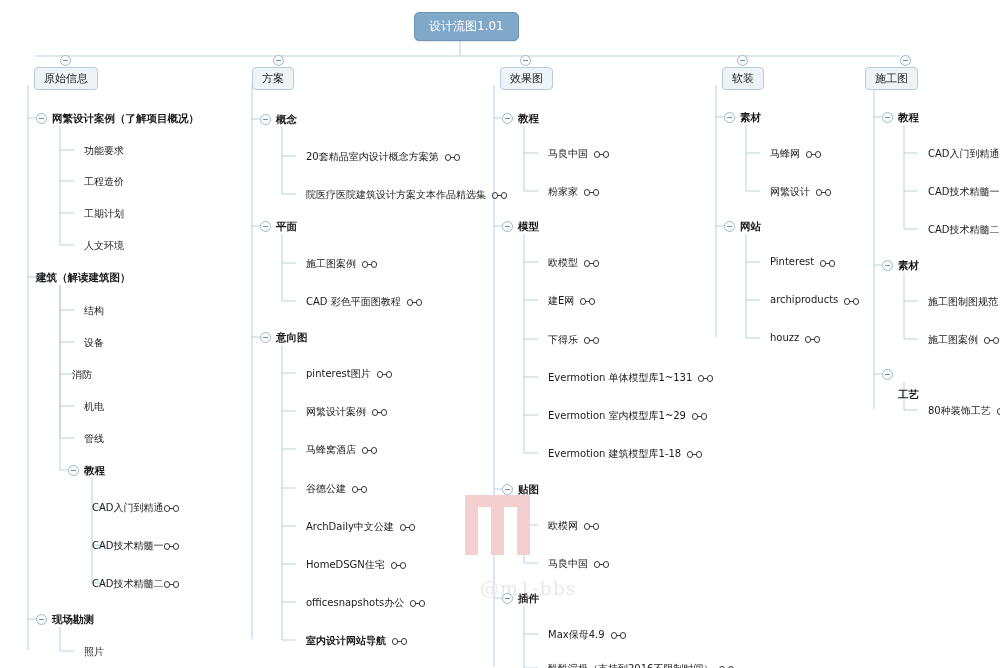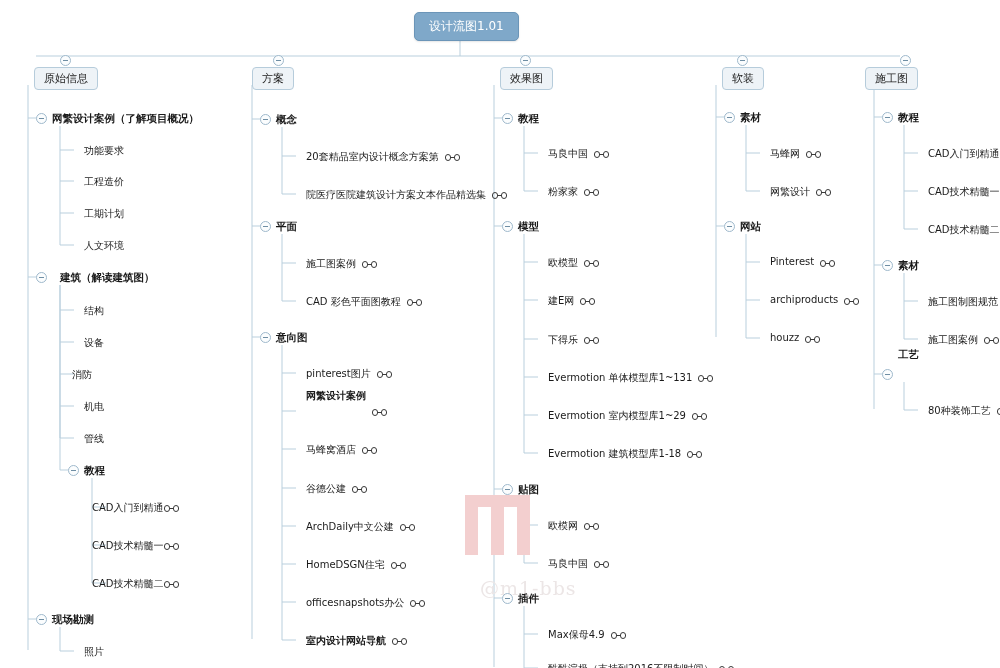--- a/index.html
+++ b/index.html
@@ -208,21 +208,21 @@
   <div id="nodes">
       <div class="lvl1-node" style="left: 34px; top: 67px;">原始信息</div>
       <div class="toggle" style="left: 59.5px; top: 55px;"></div>
       <div class="toggle" style="left: 36px; top: 112.5px;"></div>
       <div class="lvl2-node" style="left: 52px; top: 112px;">网繁设计案例（了解项目概况）</div>
       <div class="leaf-node" style="left: 84px; top: 144px;">功能要求</div>
       <div class="leaf-node" style="left: 84px; top: 175px;">工程造价</div>
       <div class="leaf-node" style="left: 84px; top: 207px;">工期计划</div>
       <div class="leaf-node" style="left: 84px; top: 239px;">人文环境</div>
       <div class="toggle" style="left: 36px; top: 271.5px;"></div>
-      <div class="lvl2-node" style="left: 60px; top: 271px;">建筑（解读建筑图）</div>
+      <div class="lvl2-node" style="left: 36px; top: 271px;">建筑（解读建筑图）</div>
       <div class="leaf-node" style="left: 84px; top: 304px;">结构</div>
       <div class="leaf-node" style="left: 84px; top: 336px;">设备</div>
       <div class="leaf-node" style="left: 72px; top: 368px;">消防</div>
       <div class="leaf-node" style="left: 84px; top: 400px;">机电</div>
       <div class="leaf-node" style="left: 84px; top: 432px;">管线</div>
       <div class="toggle" style="left: 68px; top: 464.5px;"></div>
       <div class="lvl3-node" style="left: 84px; top: 464px;">教程</div>
       <div class="leaf-node" style="left: 92px; top: 501px;">CAD入门到精通</div>
       <div class="link-icon" style="left: 164.3px; top: 505px;">
         <i class="a"></i>
@@ -275,21 +275,21 @@
         <i class="b"></i>
       </div>
       <div class="toggle" style="left: 260px; top: 331.5px;"></div>
       <div class="lvl2-node" style="left: 276px; top: 331px;">意向图</div>
       <div class="leaf-node" style="left: 306px; top: 367px;">pinterest图片</div>
       <div class="link-icon" style="left: 377px; top: 371px;">
         <i class="a"></i>
         <u></u>
         <i class="b"></i>
       </div>
-      <div class="leaf-node" style="left: 306px; top: 389px; font-weight: bold;">网繁设计案例</div>
+      <div class="leaf-node" style="left: 306px; top: 405px;">网繁设计案例</div>
       <div class="link-icon" style="left: 372px; top: 409px;">
         <i class="a"></i>
         <u></u>
         <i class="b"></i>
       </div>
       <div class="leaf-node" style="left: 306px; top: 443px;">马蜂窝酒店</div>
       <div class="link-icon" style="left: 362px; top: 447px;">
         <i class="a"></i>
         <u></u>
         <i class="b"></i>
@@ -451,20 +451,20 @@
       <div class="toggle" style="left: 882px; top: 259.5px;"></div>
       <div class="lvl2-node" style="left: 898px; top: 259px;">素材</div>
       <div class="leaf-node" style="left: 928px; top: 295px;">施工图制图规范</div>
       <div class="leaf-node" style="left: 928px; top: 333px;">施工图案例</div>
       <div class="link-icon" style="left: 984px; top: 337px;">
         <i class="a"></i>
         <u></u>
         <i class="b"></i>
       </div>
       <div class="toggle" style="left: 882px; top: 368.5px;"></div>
-      <div class="lvl2-node" style="left: 898px; top: 348px;">工艺</div>
+      <div class="lvl2-node" style="left: 898px; top: 388px;">工艺</div>
       <div class="leaf-node" style="left: 928px; top: 404px;">80种装饰工艺</div>
       <div class="link-icon" style="left: 997px; top: 408px;">
         <i class="a"></i>
       </div>
     </div>
 
 </div>
 
 </body></html>

